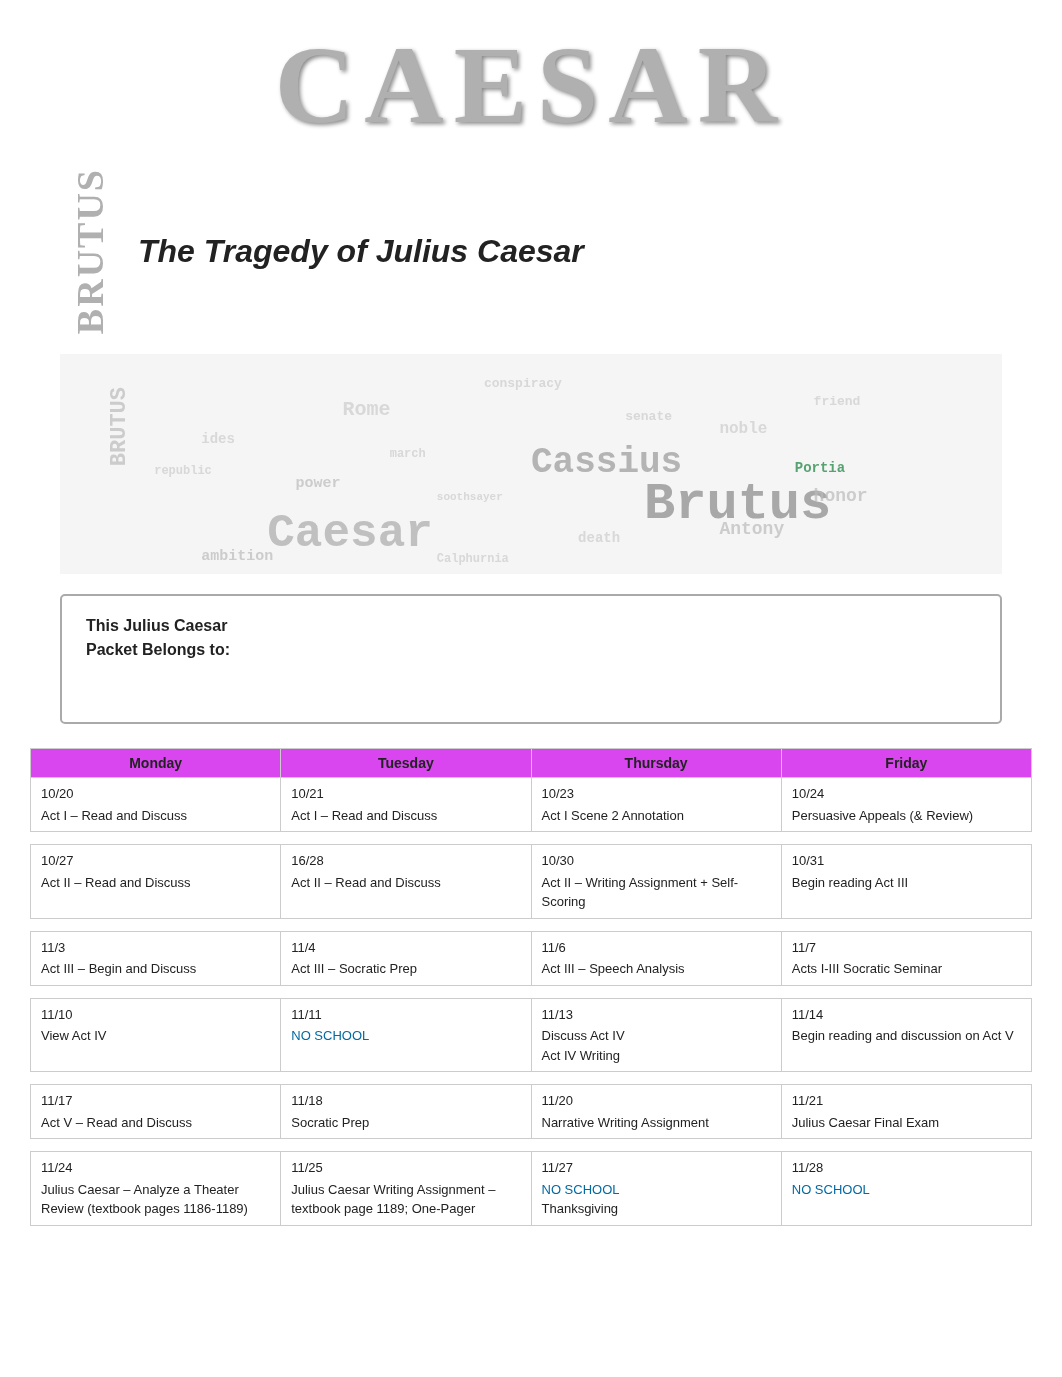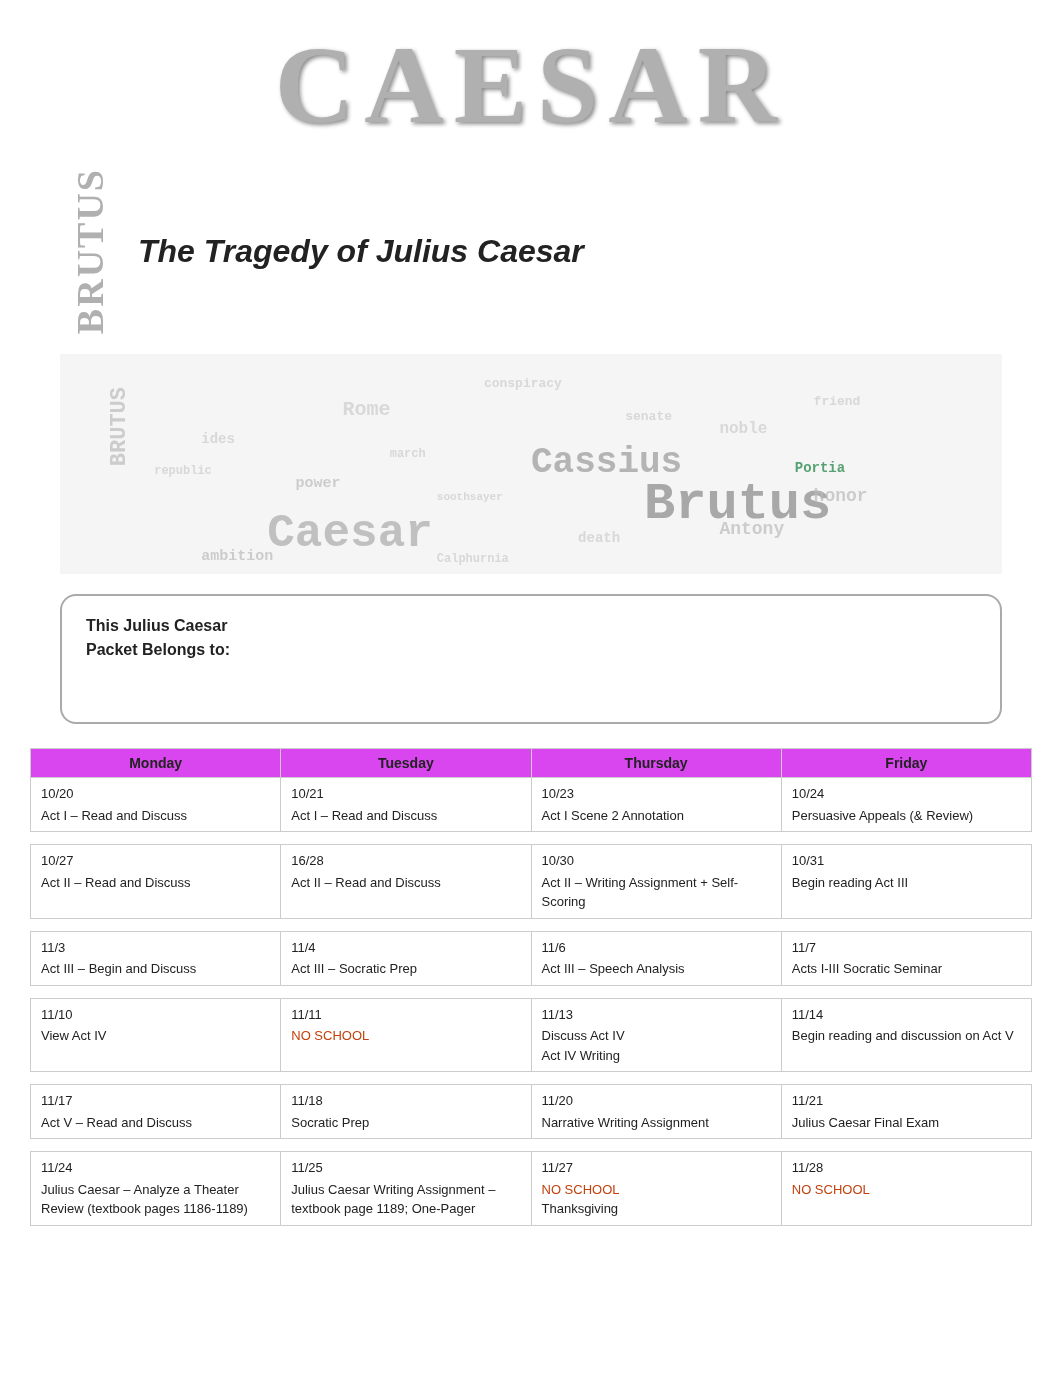--- a/index.html
+++ b/index.html
@@ -97,21 +97,21 @@
       color: #aaa;
       font-family: Liberation Mono, monospace;
       font-weight: bold;
       opacity: 0.7;
     }
 
     
     .belongs-box {
       margin: 10px 60px 24px 60px;
       border: 2px solid #aaa;
-      border-radius: 16px;
+      border-radius: 5px;
       padding: 18px 24px;
       min-height: 130px;
     }
 
     .belongs-label {
       font-size: 16px;
       font-weight: bold;
       color: #222;
       line-height: 1.5;
     }
@@ -146,21 +146,21 @@
     .cell-content {
       line-height: 1.5;
     }
 
     .date-num {
       display: block;
       margin-bottom: 2px;
     }
 
     .no-school {
-      color: #c2410c;
+      color: #0369a1;
     }
   </style>
 </head>
 <body>
 
 <div class="page">
 
   <div class="header">
     <div class="caesar-title">CAESAR</div>
   </div>

